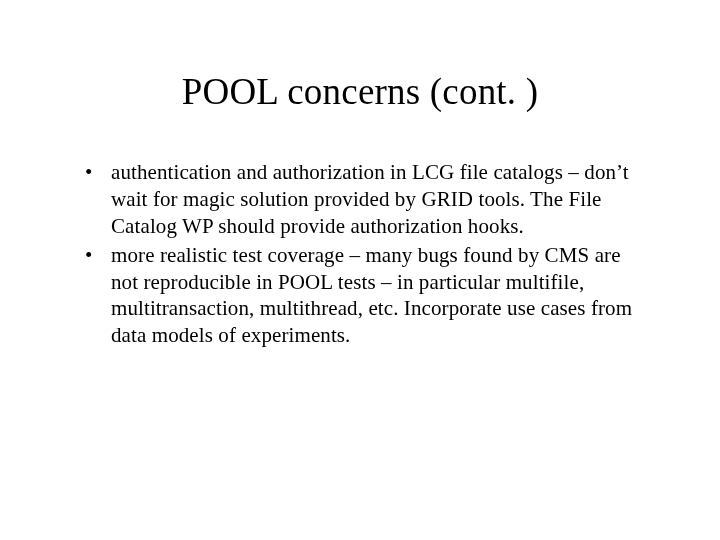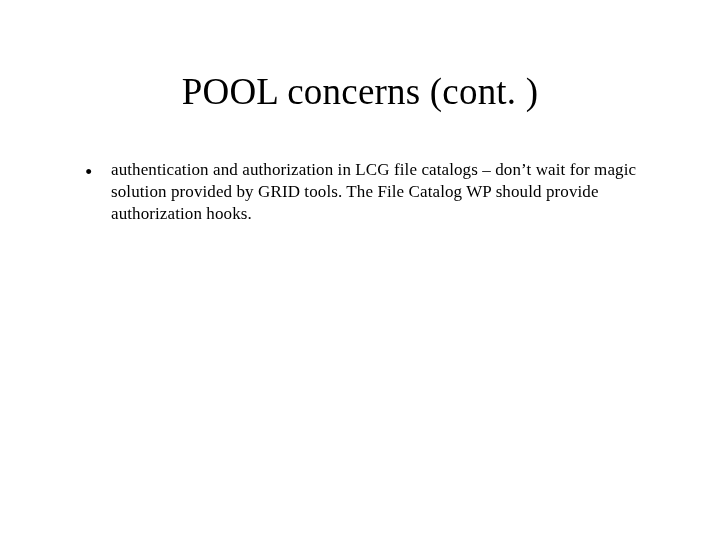--- a/index.html
+++ b/index.html
@@ -24,35 +24,36 @@
     margin: 0 0 46px 0;
     letter-spacing: 0.2px;
   }
   ul.bullets {
     list-style: none;
     margin: 0;
     padding: 0;
   }
   ul.bullets > li {
     position: relative;
-    font-size: 17px;
+    font-size: 21px;
     line-height: 1.28;
     padding-left: 36px;
     margin: 0 0 2px 0;
     letter-spacing: 0.1px;
   }
   ul.bullets > li::before {
     content: "•";
     position: absolute;
     left: 10px;
     top: 0;
     font-size: 21px;
   }
 </style>
 </head>
 <body>
 
 <div class="slide">
   <h1 class="title">POOL concerns (cont. )</h1>
   <ul class="bullets">
     <li>authentication and authorization in LCG file catalogs – don’t wait for magic solution provided by GRID tools.  The File Catalog WP should provide authorization hooks.</li>
+    <li>more realistic test coverage – many bugs found by CMS are not reproducible in POOL tests – in particular multifile, multitransaction, multithread, etc.   Incorporate use cases from data models of experiments.</li>
   </ul>
 </div>
 
 </body></html>

